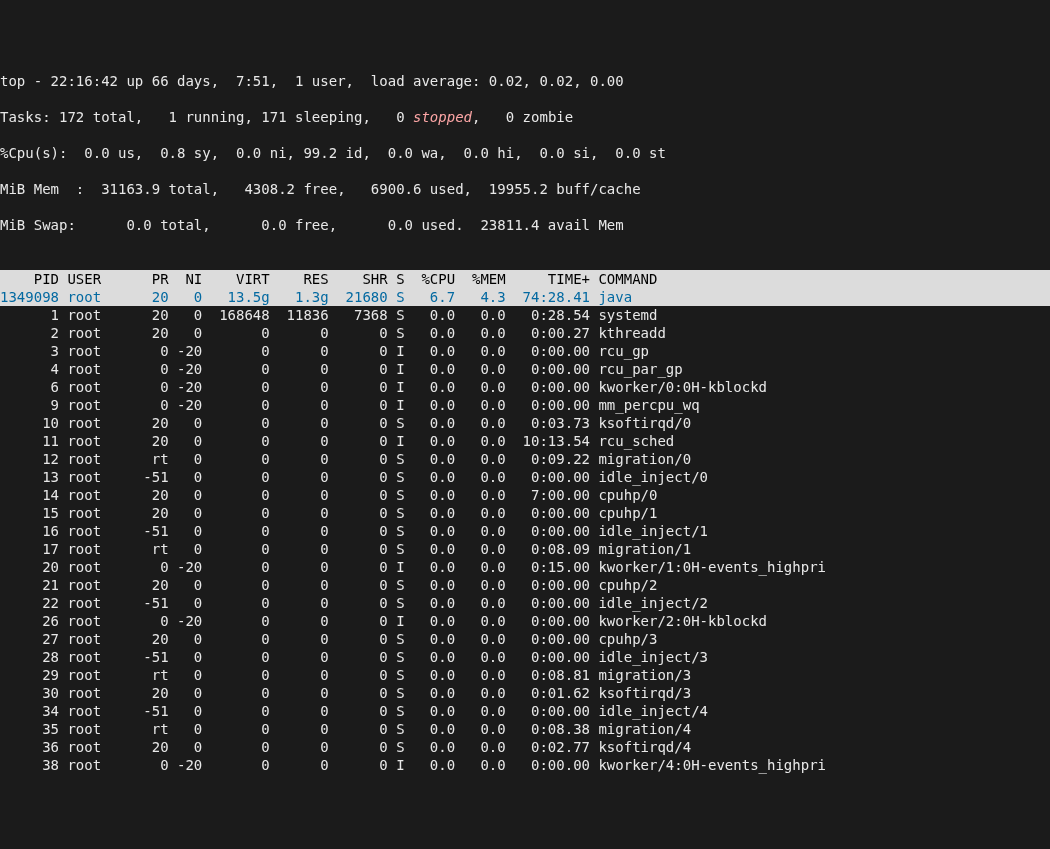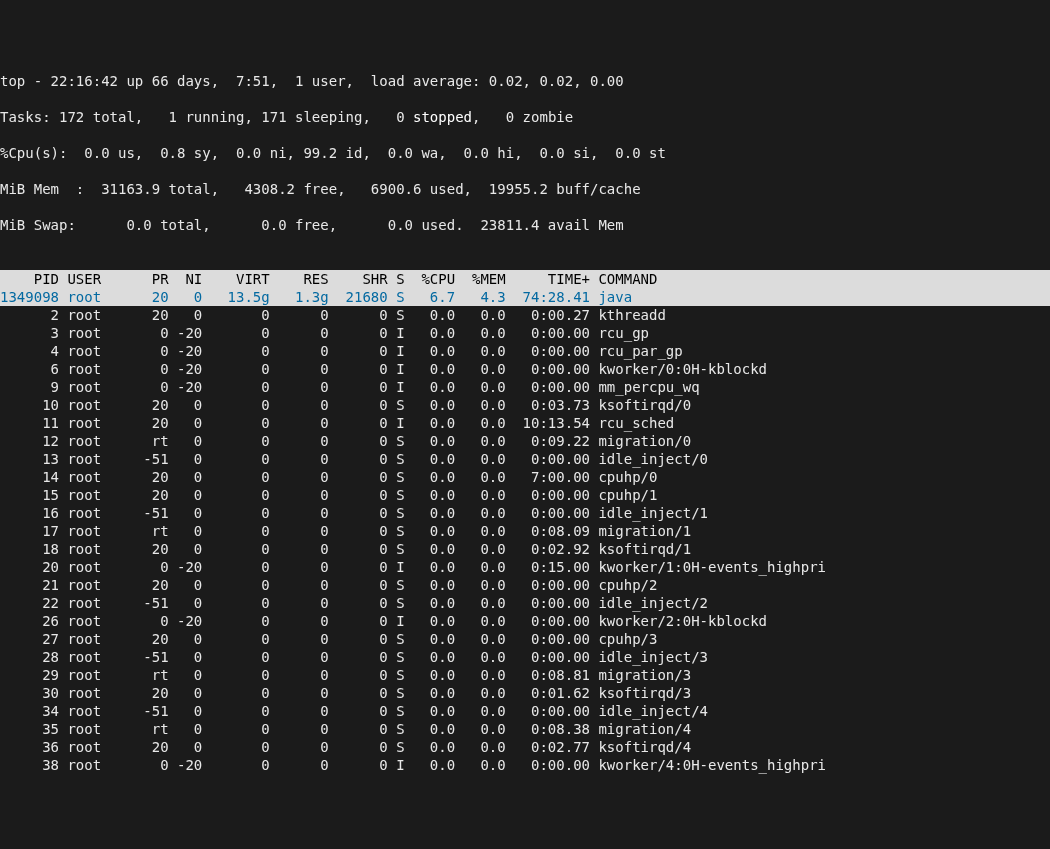--- a/index.html
+++ b/index.html
@@ -9,54 +9,54 @@
     color: #e8e8e8;
     font-family: "Menlo", "Consolas", "DejaVu Sans Mono", monospace;
     font-size: 14px;
     line-height: 18px;
     white-space: pre;
     width: 1050px;
     height: 849px;
     overflow: hidden;
   }
   .p { white-space: pre; }
-  .hl { color: #ffffff; }       
+  .hl { color: #fca5a5; font-style: italic; }       
   .hdr { background: #dcdcdc; color: #000; display: block; width: 100%; }
   .sel { background: #dcdcdc; color: #0369a1; display: block; width: 100%; }
 </style>
 </head>
 <body>
 
 
 
 <span id="summary-line" class="p">top - 22:16:42 up 66 days,  7:51,  1 user,  load average: 0.02, 0.02, 0.00
 </span>
 <span id="tasks-line" class="p">Tasks: 172 total,   1 running, 171 sleeping,   0 <span class="hl">stopped</span>,   0 zombie
 </span>
 <span id="cpu-line" class="p">%Cpu(s):  0.0 us,  0.8 sy,  0.0 ni, 99.2 id,  0.0 wa,  0.0 hi,  0.0 si,  0.0 st
 </span>
 <span id="mem-line" class="p">MiB Mem  :  31163.9 total,   4308.2 free,   6900.6 used,  19955.2 buff/cache
 </span>
 <span id="swap-line" class="p">MiB Swap:      0.0 total,      0.0 free,      0.0 used.  23811.4 avail Mem
 </span>
 <span class="p">
-</span><span id="col-header" class="hdr">    PID USER      PR  NI    VIRT    RES    SHR S  %CPU  %MEM     TIME+ COMMAND</span><div id="proc-body"><span class="sel p" style="display: block; width: 100%;">1349098 root      20   0   13.5g   1.3g  21680 S   6.7   4.3  74:28.41 java</span><span class="p">      2 root      20   0       0      0      0 S   0.0   0.0   0:00.27 kthreadd
+</span><span id="col-header" class="hdr">    PID USER      PR  NI    VIRT    RES    SHR S  %CPU  %MEM     TIME+ COMMAND</span><div id="proc-body"><span class="sel p" style="display: block; width: 100%;">1349098 root      20   0   13.5g   1.3g  21680 S   6.7   4.3  74:28.41 java</span><span class="p">      1 root      20   0  168648  11836   7368 S   0.0   0.0   0:28.54 systemd
+</span><span class="p">      2 root      20   0       0      0      0 S   0.0   0.0   0:00.27 kthreadd
 </span><span class="p">      3 root       0 -20       0      0      0 I   0.0   0.0   0:00.00 rcu_gp
 </span><span class="p">      4 root       0 -20       0      0      0 I   0.0   0.0   0:00.00 rcu_par_gp
 </span><span class="p">      6 root       0 -20       0      0      0 I   0.0   0.0   0:00.00 kworker/0:0H-kblockd
 </span><span class="p">      9 root       0 -20       0      0      0 I   0.0   0.0   0:00.00 mm_percpu_wq
 </span><span class="p">     10 root      20   0       0      0      0 S   0.0   0.0   0:03.73 ksoftirqd/0
 </span><span class="p">     11 root      20   0       0      0      0 I   0.0   0.0  10:13.54 rcu_sched
 </span><span class="p">     12 root      rt   0       0      0      0 S   0.0   0.0   0:09.22 migration/0
 </span><span class="p">     13 root     -51   0       0      0      0 S   0.0   0.0   0:00.00 idle_inject/0
 </span><span class="p">     14 root      20   0       0      0      0 S   0.0   0.0   7:00.00 cpuhp/0
 </span><span class="p">     15 root      20   0       0      0      0 S   0.0   0.0   0:00.00 cpuhp/1
 </span><span class="p">     16 root     -51   0       0      0      0 S   0.0   0.0   0:00.00 idle_inject/1
 </span><span class="p">     17 root      rt   0       0      0      0 S   0.0   0.0   0:08.09 migration/1
-</span><span class="p">     18 root      20   0       0      0      0 S   0.0   0.0   0:02.92 ksoftirqd/1
 </span><span class="p">     20 root       0 -20       0      0      0 I   0.0   0.0   0:15.00 kworker/1:0H-events_highpri
 </span><span class="p">     21 root      20   0       0      0      0 S   0.0   0.0   0:00.00 cpuhp/2
 </span><span class="p">     22 root     -51   0       0      0      0 S   0.0   0.0   0:00.00 idle_inject/2
 </span><span class="p">     26 root       0 -20       0      0      0 I   0.0   0.0   0:00.00 kworker/2:0H-kblockd
 </span><span class="p">     27 root      20   0       0      0      0 S   0.0   0.0   0:00.00 cpuhp/3
 </span><span class="p">     28 root     -51   0       0      0      0 S   0.0   0.0   0:00.00 idle_inject/3
 </span><span class="p">     29 root      rt   0       0      0      0 S   0.0   0.0   0:08.81 migration/3
 </span><span class="p">     30 root      20   0       0      0      0 S   0.0   0.0   0:01.62 ksoftirqd/3
 </span><span class="p">     34 root     -51   0       0      0      0 S   0.0   0.0   0:00.00 idle_inject/4
 </span><span class="p">     35 root      rt   0       0      0      0 S   0.0   0.0   0:08.38 migration/4

